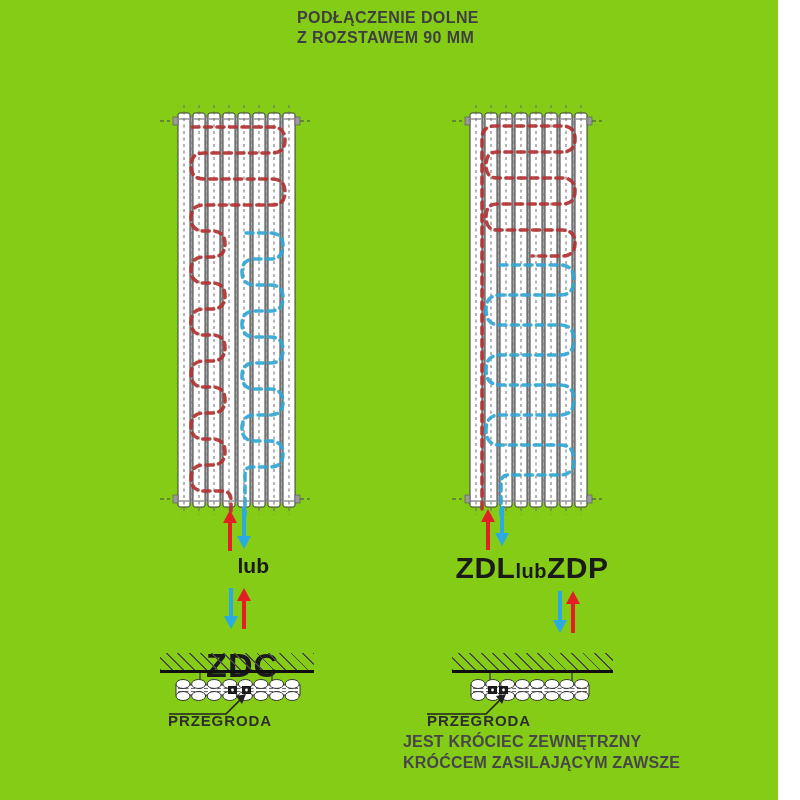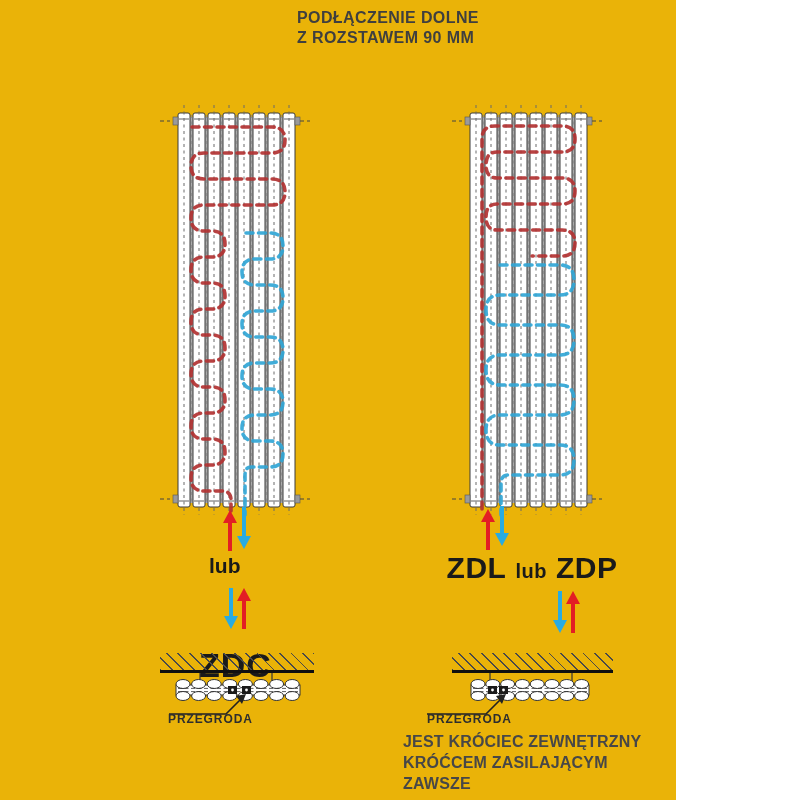--- a/index.html
+++ b/index.html
@@ -1,16 +1,16 @@
 <!DOCTYPE html>
 <html><head>
 <meta charset="utf-8">
 <style>
   html,body{margin:0;padding:0;background:#fff;}
-  .canvas{position:relative;width:676px;height:800px;background:#eab308;overflow:hidden;
+  .canvas{position:relative;width:778px;height:800px;background:#84cc16;overflow:hidden;
           font-family:"Liberation Sans", sans-serif;}
 
   
   .title{position:absolute;left:297px;top:8px;font-size:16px;line-height:20px;
          color:#3f3f3f;font-weight:600;letter-spacing:.4px;}
 
   
   .rad{position:absolute;top:99px;width:156px;height:424px;}
   .rad.left{left:159px;} .rad.right{left:451px;}
 
@@ -22,39 +22,39 @@
   
   .red{--c:#e31e24;} .blue{--c:#29abe2;}
   .arr{position:absolute;display:flex;flex-direction:column;align-items:center;width:14px;}
   .arr .shaft{width:4.5px;flex:1;background:var(--c);}
   .head-up{width:0;height:0;border-left:7px solid transparent;border-right:7px solid transparent;
            border-bottom:13px solid var(--c);}
   .head-down{width:0;height:0;border-left:7px solid transparent;border-right:7px solid transparent;
              border-top:13px solid var(--c);}
 
   
-  .lbl{position:absolute;color:#1a1a1a;font-weight:800;text-align:left;}
+  .lbl{position:absolute;color:#1a1a1a;font-weight:800;text-align:right;}
   .lbl-lub{left:209px;top:554px;width:60px;font-size:21px;}
   .lbl-zdc{left:199px;top:646px;width:80px;font-size:34px;letter-spacing:1px;}
   .lbl-zdl{left:446px;top:551px;width:172px;font-size:30px;letter-spacing:.5px;
-           display:flex;align-items:baseline;justify-content:center;gap:9px;}
+           display:flex;align-items:baseline;justify-content:center;}
   .lbl-zdl .small{font-size:20px;font-weight:700;}
 
   
   .floor{position:absolute;top:653px;height:17px;
          background:repeating-linear-gradient(45deg,#4a4a4a 0 1.3px,transparent 1.3px 8px);
          border-bottom:3.5px solid #101010;}
   .floor.left{left:160px;width:154px;} .floor.right{left:452px;width:161px;}
 
   .manifold{position:absolute;top:673px;height:30px;}
   .manifold.left{left:172px;width:132px;} .manifold.right{left:468px;width:124px;}
 
   .pointer{position:absolute;top:692px;width:90px;height:26px;}
   .pointer.left{left:166px;} .pointer.right{left:424px;}
-  .przegroda{position:absolute;top:712px;font-size:12px;color:#2e2e2e;font-weight:600;
+  .przegroda{position:absolute;top:712px;font-size:15px;color:#2e2e2e;font-weight:600;
              letter-spacing:.9px;}
   .przegroda.left{left:168px;} .przegroda.right{left:427px;}
 
   
   .note{position:absolute;left:403px;top:731px;font-size:16px;line-height:21px;
         color:#474747;font-weight:600;letter-spacing:.2px;}
 </style>
 </head>
 <body>
 

